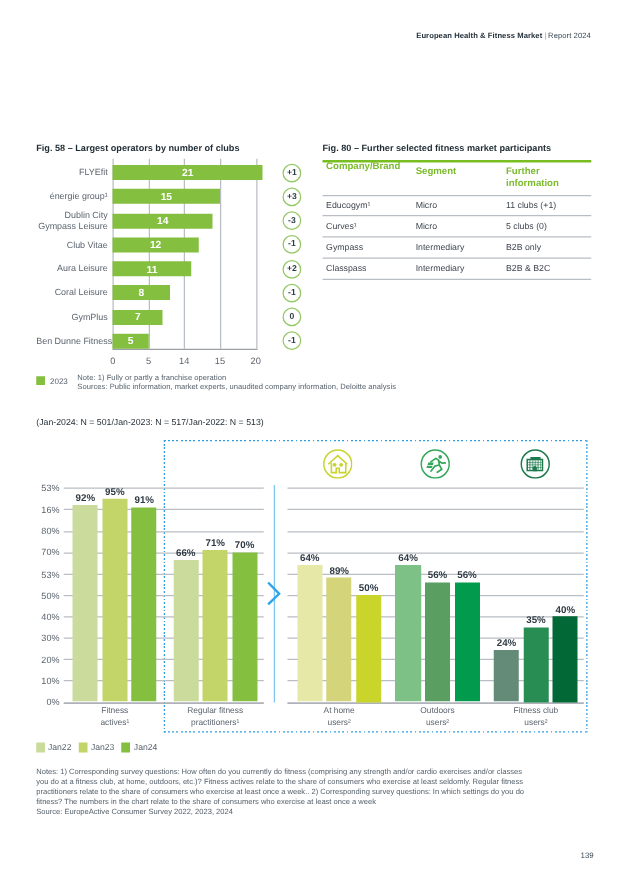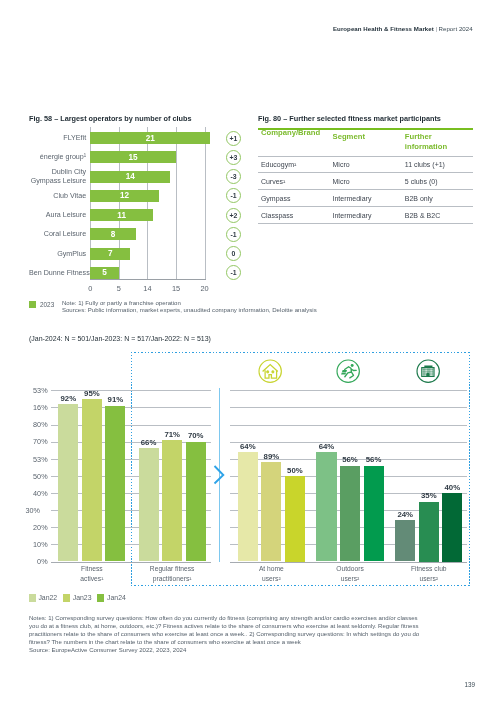--- a/index.html
+++ b/index.html
@@ -196,21 +196,21 @@
       <div class="gline" style="left:230px;top:561.5px;width:237px;"></div>
       <div class="ylab" style="left:18px;width:29.6px;top:557.3px;">0%</div>
       <div class="gline" style="left:51px;top:544.4px;width:160px;"></div>
       <div class="gline" style="left:230px;top:544.4px;width:237px;"></div>
       <div class="ylab" style="left:18px;width:29.6px;top:540.2px;">10%</div>
       <div class="gline" style="left:51px;top:527.2px;width:160px;"></div>
       <div class="gline" style="left:230px;top:527.2px;width:237px;"></div>
       <div class="ylab" style="left:18px;width:29.6px;top:523.0px;">20%</div>
       <div class="gline" style="left:51px;top:510.1px;width:160px;"></div>
       <div class="gline" style="left:230px;top:510.1px;width:237px;"></div>
-      <div class="ylab" style="left:18px;width:29.6px;top:505.9px;text-align:center;">30%</div>
+      <div class="ylab" style="left:18px;width:29.6px;top:505.9px;">30%</div>
       <div class="gline" style="left:51px;top:493.0px;width:160px;"></div>
       <div class="gline" style="left:230px;top:493.0px;width:237px;"></div>
       <div class="ylab" style="left:18px;width:29.6px;top:488.8px;">40%</div>
       <div class="gline" style="left:51px;top:475.9px;width:160px;"></div>
       <div class="gline" style="left:230px;top:475.9px;width:237px;"></div>
       <div class="ylab" style="left:18px;width:29.6px;top:471.7px;">50%</div>
       <div class="gline" style="left:51px;top:458.7px;width:160px;"></div>
       <div class="gline" style="left:230px;top:458.7px;width:237px;"></div>
       <div class="ylab" style="left:18px;width:29.6px;top:454.5px;">53%</div>
       <div class="gline" style="left:51px;top:441.6px;width:160px;"></div>

